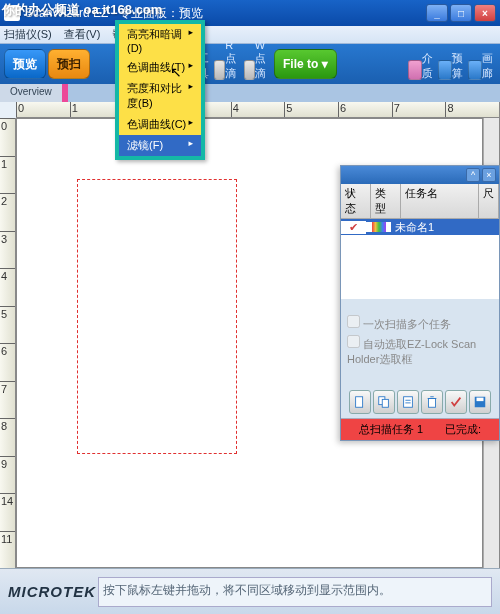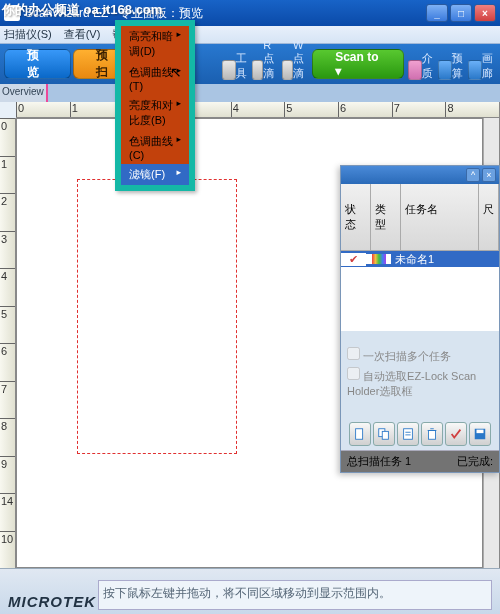--- a/index.html
+++ b/index.html
@@ -7,63 +7,63 @@
 .overlay-text{position:absolute;top:1px;left:2px;z-index:200;color:#fff;font-size:13px;font-weight:bold;text-shadow:1px 1px 2px rgba(0,0,0,.4)}
 .titlebar{height:26px;background:linear-gradient(#1863c7,#0a4aa8);display:flex;align-items:center;padding:0 4px;color:#fff}
 .titlebar .icon{width:16px;height:16px;background:#fff;border-radius:2px;margin-right:5px}
 .titlebar .title{flex:1;font-size:12px}
 .winbtns{display:flex;gap:2px}
 .winbtn{width:22px;height:18px;background:linear-gradient(#7eb1f5,#3a7add);border:1px solid #2a5a9e;border-radius:3px;display:flex;align-items:center;justify-content:center;color:#fff;font-weight:bold;font-size:10px;cursor:pointer}
 .winbtn.close{background:linear-gradient(#f08080,#d04040)}
 .menubar{height:18px;background:linear-gradient(#e8f0fb,#d6e4f5);border-bottom:1px solid #a0b8d8;display:flex;align-items:center;padding:0 4px;font-size:11px;color:#234}
 .menubar span{margin-right:12px}
 .toolbar{height:40px;background:linear-gradient(#2878d0,#1a5fb0);display:flex;align-items:center;padding:2px 4px;gap:2px}
-.bigbtn{height:30px;padding:0 22px;border-radius:6px;border:1px solid rgba(0,0,0,.3);font-size:12px;font-weight:bold;display:flex;align-items:center;cursor:pointer}
+.bigbtn{height:30px;padding:0 8px;border-radius:6px;border:1px solid rgba(0,0,0,.3);font-size:12px;font-weight:bold;display:flex;align-items:center;cursor:pointer}
 .bigbtn.blue{background:linear-gradient(#3898f8,#0a68c8);color:#fff}
 .bigbtn.orange{background:linear-gradient(#ffb030,#e88810);color:#3a2000}
 .bigbtn.green{background:linear-gradient(#58c830,#2a9810);color:#fff}
 .toolicon{width:28px;height:34px;display:flex;flex-direction:row;align-items:flex-end;cursor:pointer;color:#d8e8ff;font-size:8px}
 .toolicon .ic{width:20px;height:20px;background:linear-gradient(#e8e8e8,#b8b8b8);border-radius:3px;border:1px solid rgba(0,0,0,.25);margin-bottom:1px}
 .toolicon .ic.blue{background:linear-gradient(#6ab0f8,#2a78c8)}
 .toolicon .ic.pink{background:linear-gradient(#f0a0d0,#d070b0)}
 .spacer{flex:1}
 .tabstrip{height:18px;background:#aac5e3}
-.tabstrip .tab{display:inline-block;height:18px;padding:2px 2px;background:#cdd9e8;border-right:2px solid #ec4899;font-size:10px;color:#345}
+.tabstrip .tab{display:inline-block;height:18px;padding:2px 10px;background:#cdd9e8;border-right:6px solid #ec4899;font-size:10px;color:#345}
 .workarea{display:flex;height:466px}
 .canvaswrap{flex:1;display:flex;flex-direction:column;background:#e8f0f8;border-right:1px solid #888}
 .hruler{height:16px;background:linear-gradient(#f8f8f0,#e0e0d0);border-bottom:1px solid #888;display:flex;font-size:8px;color:#333;position:relative;margin-left:16px}
 .hruler div{flex:1;border-left:1px solid #666;padding-left:1px}
 .hvwrap{display:flex;flex:1}
 .vruler{width:16px;background:linear-gradient(90deg,#f8f8f0,#e0e0d0);border-right:1px solid #888;display:flex;flex-direction:column;font-size:8px;color:#333}
 .vruler div{flex:1;border-top:1px solid #666;padding-top:1px;padding-left:1px}
 .canvas{flex:1;background:#fff;position:relative;border:1px solid #888}
 .marquee{position:absolute;left:60px;top:60px;width:160px;height:275px;border:1px dashed #e03030}
 .vscroll{width:16px;background:#e8e8e8;border-left:1px solid #aaa}
-.dropdown{position:absolute;top:20px;left:115px;width:80px;background:#c2410c;border:6px solid #14b8a6;box-shadow:2px 2px 4px rgba(0,0,0,.3);z-index:100}
+.dropdown{position:absolute;top:20px;left:115px;width:90px;background:#fde047;border:4px solid #14b8a6;box-shadow:2px 2px 4px rgba(0,0,0,.3);z-index:100}
 .dropdown .item{padding:3px 8px;font-size:11px;color:#000;cursor:pointer;display:flex;justify-content:space-between}
 .dropdown .item.hl{background:#316ac5;color:#fff}
 .dropdown .item .arrow{font-size:9px}
 .panel{position:absolute;right:0;top:165px;width:160px;background:#d8e4f0;border:1px solid #7a96b8;box-shadow:-2px 2px 6px rgba(0,0,0,.25);z-index:50}
 .panel-head{height:18px;background:linear-gradient(#4a8ad8,#2a6ab8);display:flex;justify-content:flex-end;align-items:center;padding:0 3px;gap:2px}
 .panel-head .pb{width:14px;height:14px;background:#6aa0e0;border:1px solid #3a6aa8;border-radius:2px;cursor:pointer;display:flex;align-items:center;justify-content:center;color:#fff;font-size:9px}
 .listhead{display:flex;background:linear-gradient(#f0f0f0,#d8d8d8);border-bottom:1px solid #aaa;font-size:10px}
-.listhead div{padding:18px 4px;border-right:1px solid #aaa}
+.listhead div{padding:2px 4px;border-right:1px solid #aaa}
 .listbody{height:80px;background:#fff;overflow:auto}
 .listrow{display:flex;align-items:center;background:#316ac5;color:#fff;font-size:10px;height:16px}
 .listrow .chk{width:25px;text-align:center;color:#d04040;background:#fff}
 .listrow .type{width:25px;background:#fff;display:flex;align-items:center;justify-content:center}
 .colorstrip{width:14px;height:10px;background:linear-gradient(90deg,#f04040,#f0c040,#40c040,#4080f0,#a040f0)}
 .listrow .name{flex:1;padding-left:4px}
 .opts{padding:16px 6px;font-size:10px;color:#888}
 .opts label{display:block;margin-bottom:3px}
 .iconrow{display:flex;gap:2px;padding:4px;justify-content:center;background:#d8e4f0}
 .iconrow .ib{width:22px;height:24px;background:linear-gradient(#f8f8f8,#d0d0d0);border:1px solid #8aa;border-radius:3px;cursor:pointer;display:flex;align-items:center;justify-content:center}
-.statusrow{display:flex;font-size:10px;padding:3px 6px;border-top:1px solid #aab;background:#737373}
+.statusrow{display:flex;font-size:10px;padding:3px 18px;border-top:1px solid #aab;background:#ef4444}
 .statusrow .l{flex:1}
-.footer{position:absolute;bottom:0;left:0;right:0;height:46px;background:linear-gradient(#e0e8f2,#c8d8ea);border-top:1px solid #9ab;display:flex;align-items:flex-end;padding:4px 8px}
+.footer{position:absolute;bottom:0;left:0;right:0;height:46px;background:linear-gradient(#e0e8f2,#c8d8ea);border-top:1px solid #9ab;display:flex;align-items:center;padding:4px 8px}
 .footer .brand{font-weight:bold;font-style:italic;font-size:15px;color:#234;letter-spacing:1px;width:90px}
 .footer .hint{font-size:12px;color:#567;border:1px solid #aac;background:#eef4fa;padding:4px;flex:1;height:30px}
 .cursor{position:absolute;top:64px;left:170px;z-index:150;font-size:14px;color:#000;pointer-events:none}
 svg.ibsvg{width:14px;height:14px}
 </style>
 </head>
 <body>
 
 <div class="overlay-text">你的办公频道
 oa.it168.com</div>
@@ -93,21 +93,21 @@
       <span>工具</span>
     </div>
  <div class="toolicon">
       <div class="ic"></div>
       <span>R 点滴</span>
     </div>
  <div class="toolicon">
       <div class="ic"></div>
       <span>W 点滴</span>
     </div>
- <div class="bigbtn green">Scan to ▾</div>
+ <div class="bigbtn green">File to ▾</div>
  <div class="spacer"></div>
  <div class="toolicon">
       <div class="ic pink"></div>
       <span>介质</span>
     </div>
  <div class="toolicon">
       <div class="ic blue"></div>
       <span>预算</span>
     </div>
  <div class="toolicon">
@@ -139,21 +139,21 @@
           <div>1</div>
           <div>2</div>
           <div>3</div>
           <div>4</div>
           <div>5</div>
           <div>6</div>
           <div>7</div>
           <div>8</div>
           <div>9</div>
           <div>14</div>
-          <div>10</div>
+          <div>11</div>
    </div>
    <div class="canvas">
     <div class="marquee"></div>
    </div>
    <div class="vscroll"></div>
   </div>
  </div>
 </div>
 
 <div class="dropdown">

